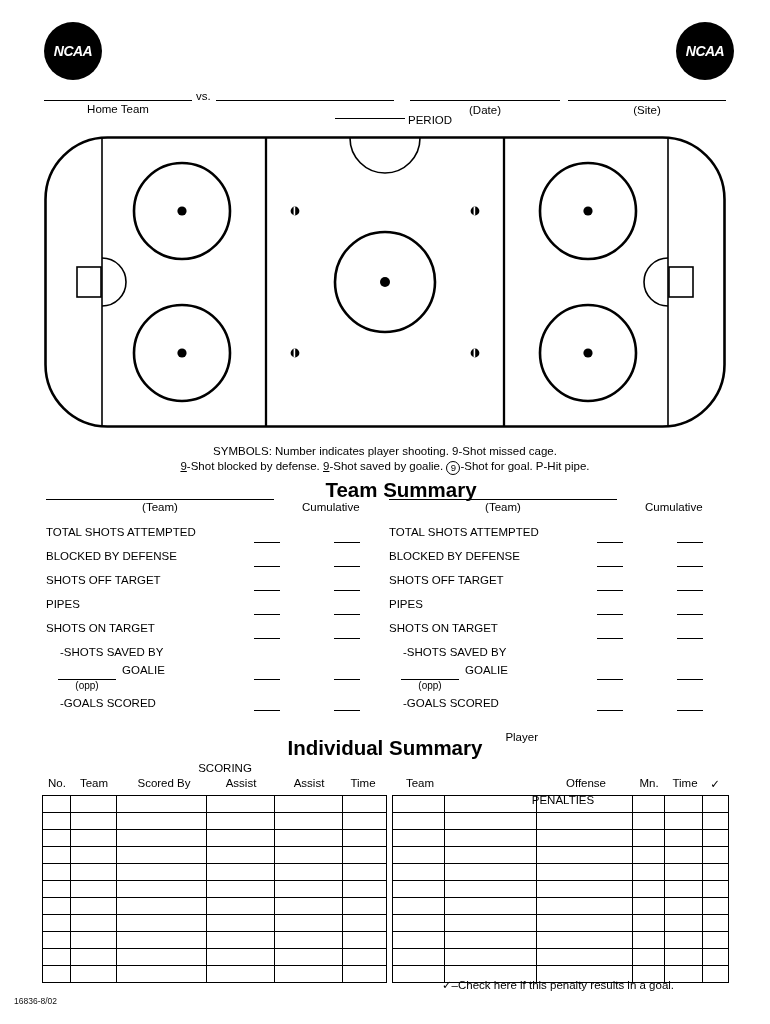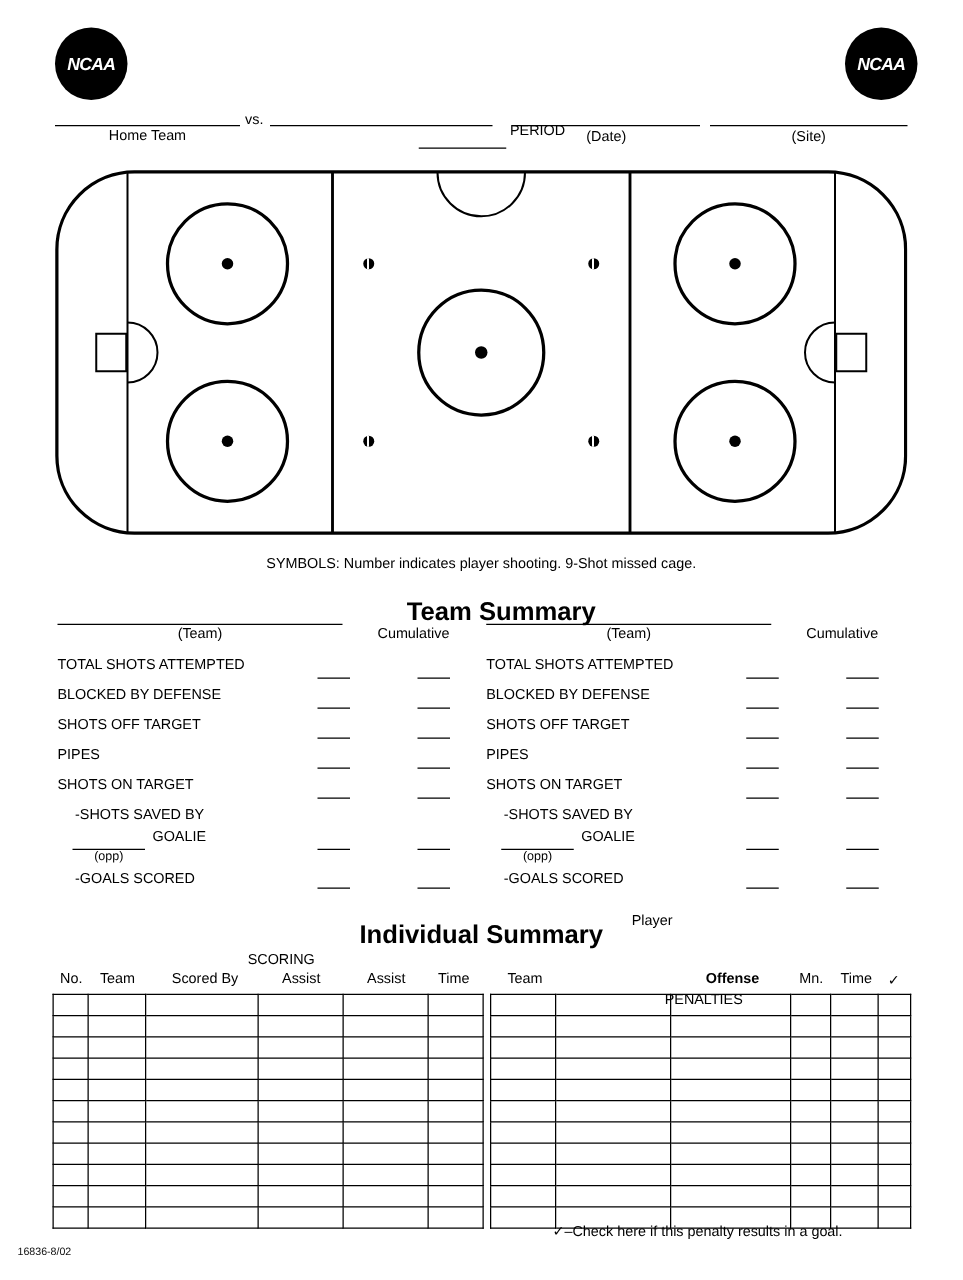--- a/index.html
+++ b/index.html
@@ -80,21 +80,21 @@
     <span>NCAA</span>
   </div>
 </div>
 
 <div class="rule" style="left:44px;top:100px;width:148px;"></div>
 <div class="cap" style="left:44px;top:103px;width:148px;text-align:center;">Home Team</div>
 <div class="cap" style="left:196px;top:90px;">vs.</div>
 <div class="rule" style="left:216px;top:100px;width:178px;"></div>
 
 <div class="rule" style="left:335px;top:118px;width:70px;"></div>
-<div class="cap" style="left:408px;top:99px;">PERIOD</div>
+<div class="cap" style="left:408px;top:114px;">PERIOD</div>
 
 <div class="rule" style="left:410px;top:100px;width:150px;"></div>
 <div class="cap" style="left:410px;top:104px;width:150px;text-align:center;">(Date)</div>
 
 <div class="rule" style="left:568px;top:100px;width:158px;"></div>
 <div class="cap" style="left:568px;top:104px;width:158px;text-align:center;">(Site)</div>
 
 <div class="abs" id="rink-wrap">
   <svg id="rink-svg" width="682" height="292" viewBox="0 0 682 292" xmlns="http://www.w3.org/2000/svg">
     <g fill="none" stroke="#000" stroke-width="2.6">
@@ -139,20 +139,23 @@
       <rect x="249.6" y="70.6" width="1.6" height="8.8"></rect>
       <rect x="249.6" y="212.6" width="1.6" height="8.8"></rect>
       <rect x="429.6" y="70.6" width="1.6" height="8.8"></rect>
       <rect x="429.6" y="212.6" width="1.6" height="8.8"></rect>
     </g>
   </svg>
 </div>
 
 <div class="abs" id="symbols">
   <div>SYMBOLS: Number indicates player shooting. 9-Shot missed cage.</div>
+  <div>
+    <u>9</u><span>-Shot blocked by defense. </span><u>9</u><span>-Shot saved by goalie. </span><span class="circnum">9</span><span>-Shot for goal. P-Hit pipe.</span>
+  </div>
 </div>
 
 <div class="section-title" id="team-summary-title">Team Summary</div>
 
 <div class="ts-block" id="ts-left">
   <div class="ts-headrule"></div>
   <div class="ts-teamcap">(Team)</div>
   <div class="ts-cumcap">Cumulative</div>
 
   <div class="ts-row-label" style="left:6px;top:31px;">TOTAL SHOTS ATTEMPTED</div>
@@ -331,21 +334,21 @@
         <td></td>
         <td></td>
         <td></td>
       </tr>
     </tbody>
 </table>
 
 <div class="tbl-grouphead" style="left:478px;top:762px;width:170px;margin-top:32px;">PENALTIES</div>
 <div class="tbl-colhead" style="left:394px;top:777px;width:52px;">Team</div>
 <div class="tbl-colhead" style="left:446px;top:731px;width:92px;text-align:right;">Player</div>
-<div class="tbl-colhead" style="left:538px;top:777px;width:96px;font-weight:bold;">Offense</div>
+<div class="tbl-colhead" style="left:538px;top:777px;width:96px;">Offense</div>
 <div class="tbl-colhead" style="left:630px;top:777px;width:38px;">Mn.</div>
 <div class="tbl-colhead" style="left:664px;top:777px;width:42px;">Time</div>
 <div class="tbl-colhead" style="left:702px;top:777px;width:26px;">✓</div>
 
 <table class="grid" id="penalties-table" style="left:392px;top:795px;width:336px;">
   <colgroup>
     <col style="width:52px">
       <col style="width:92px">
       <col style="width:96px">
     <col style="width:32px">

